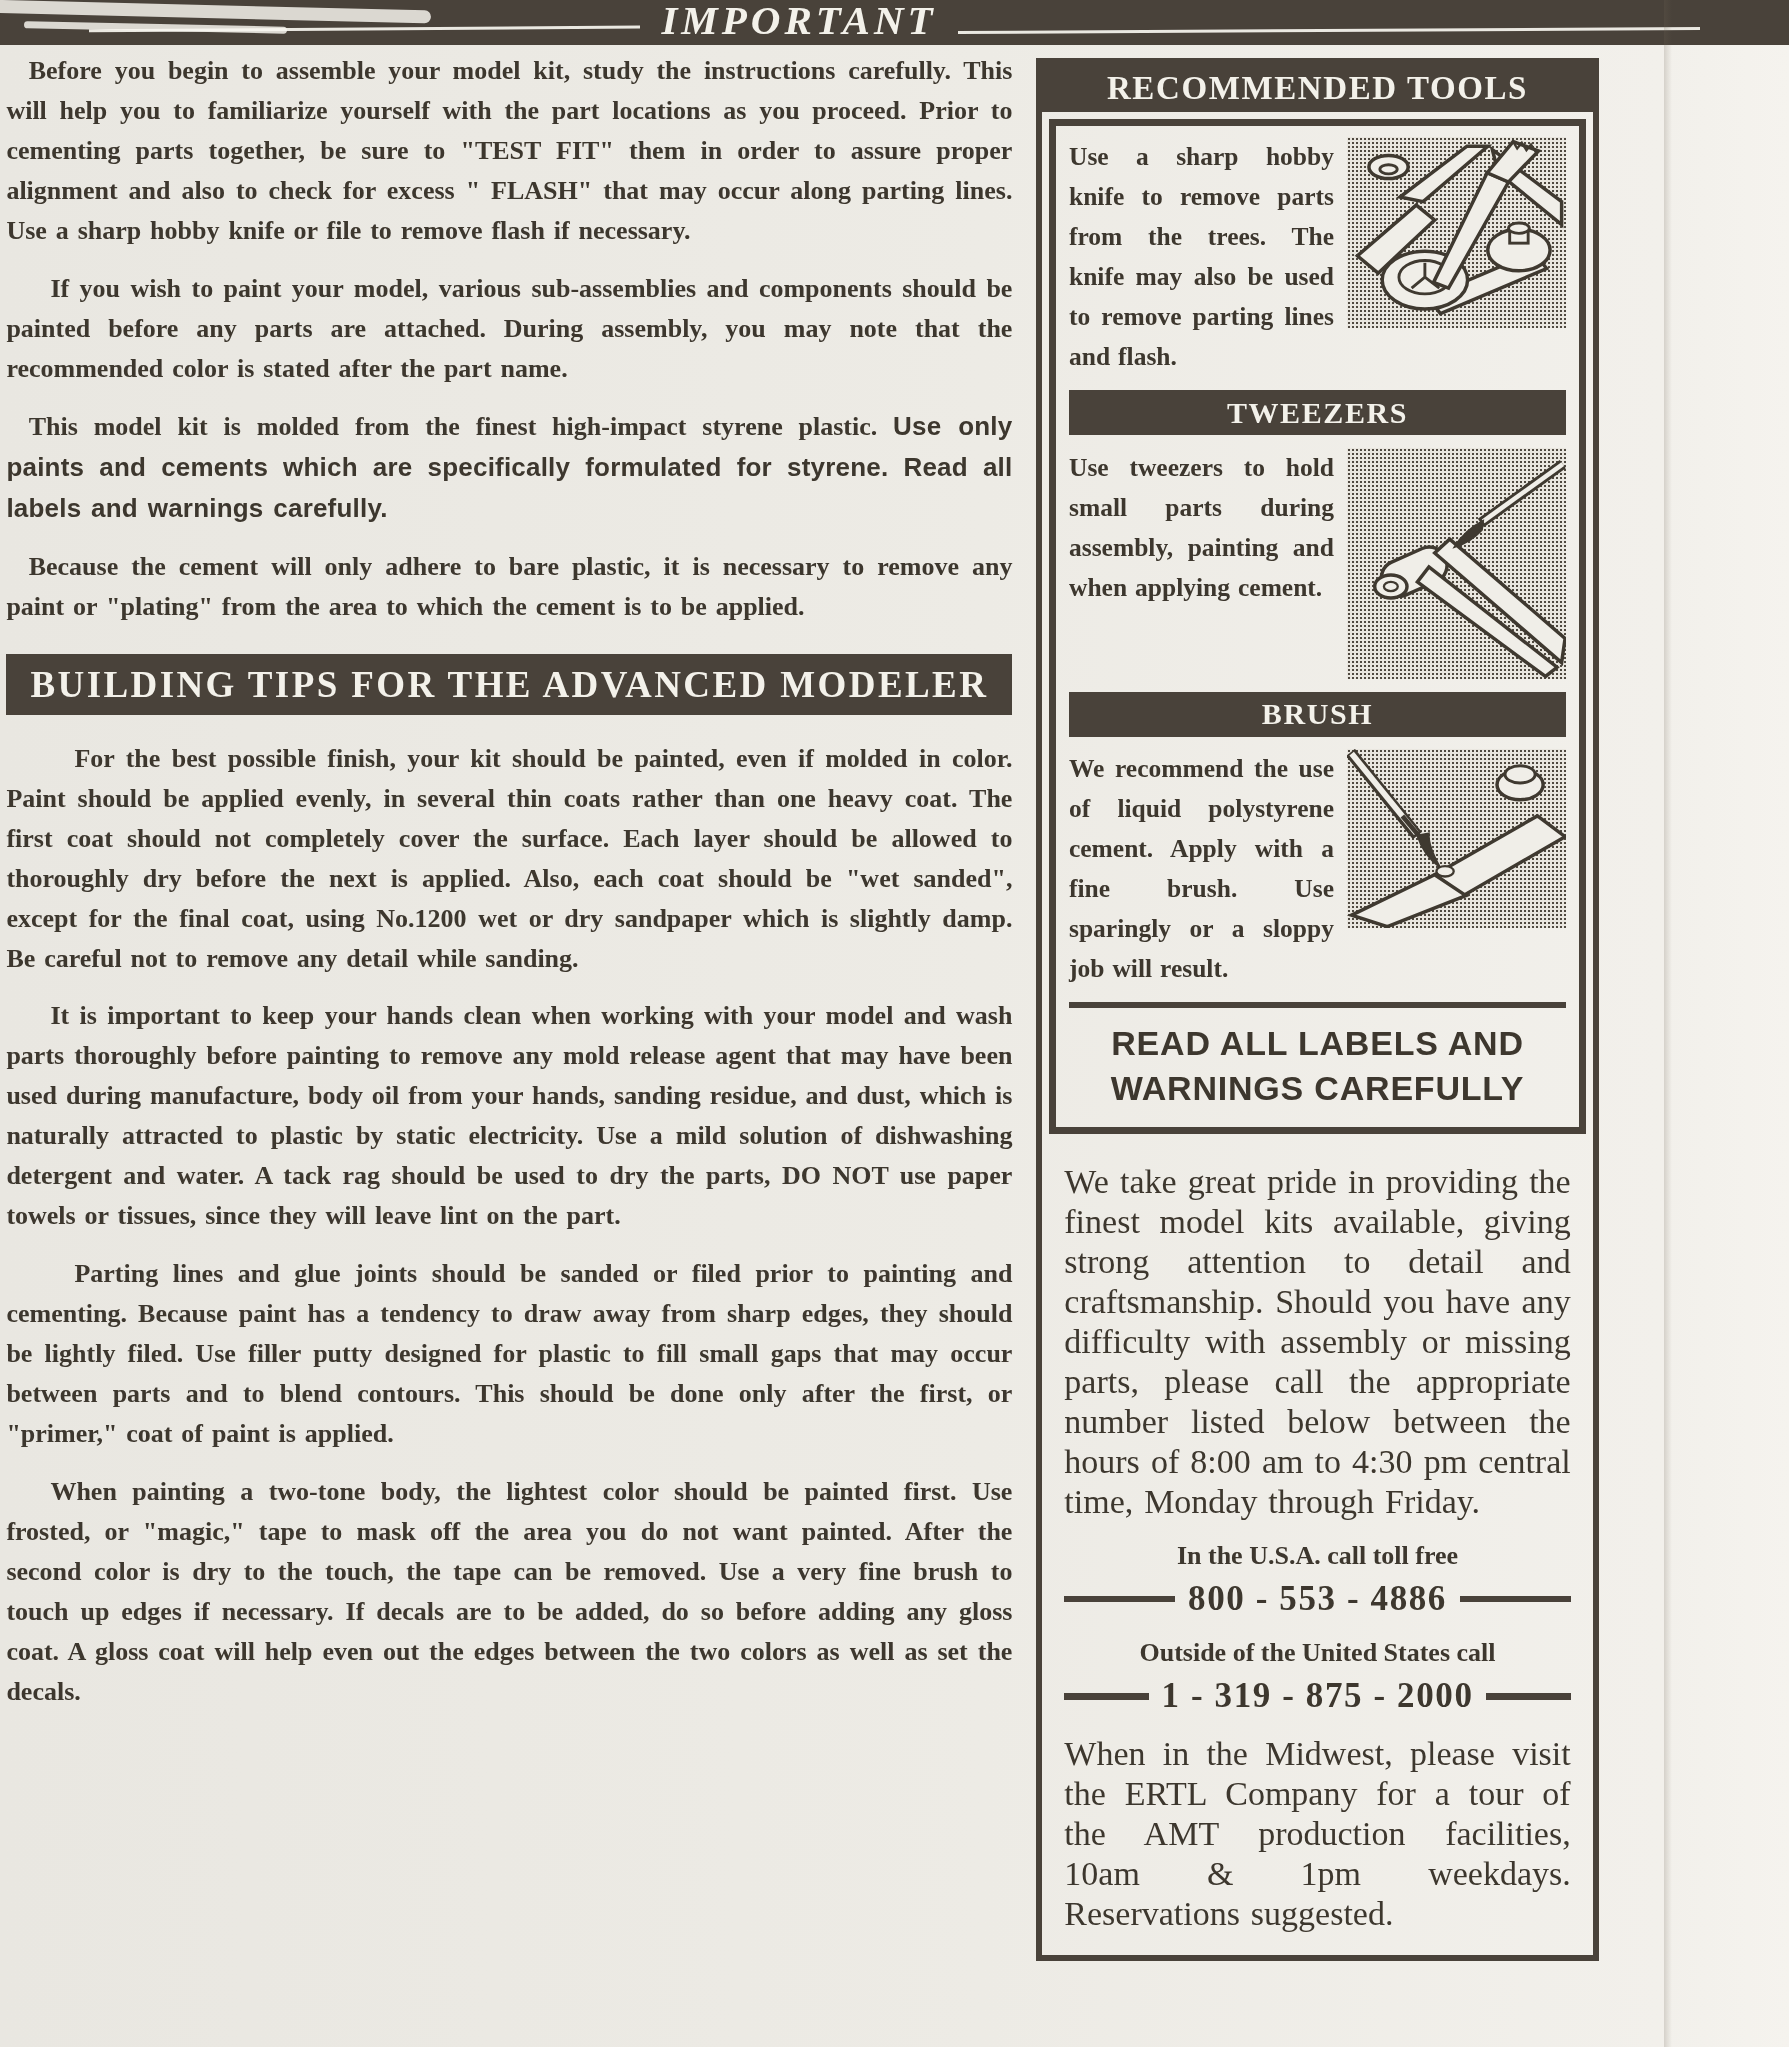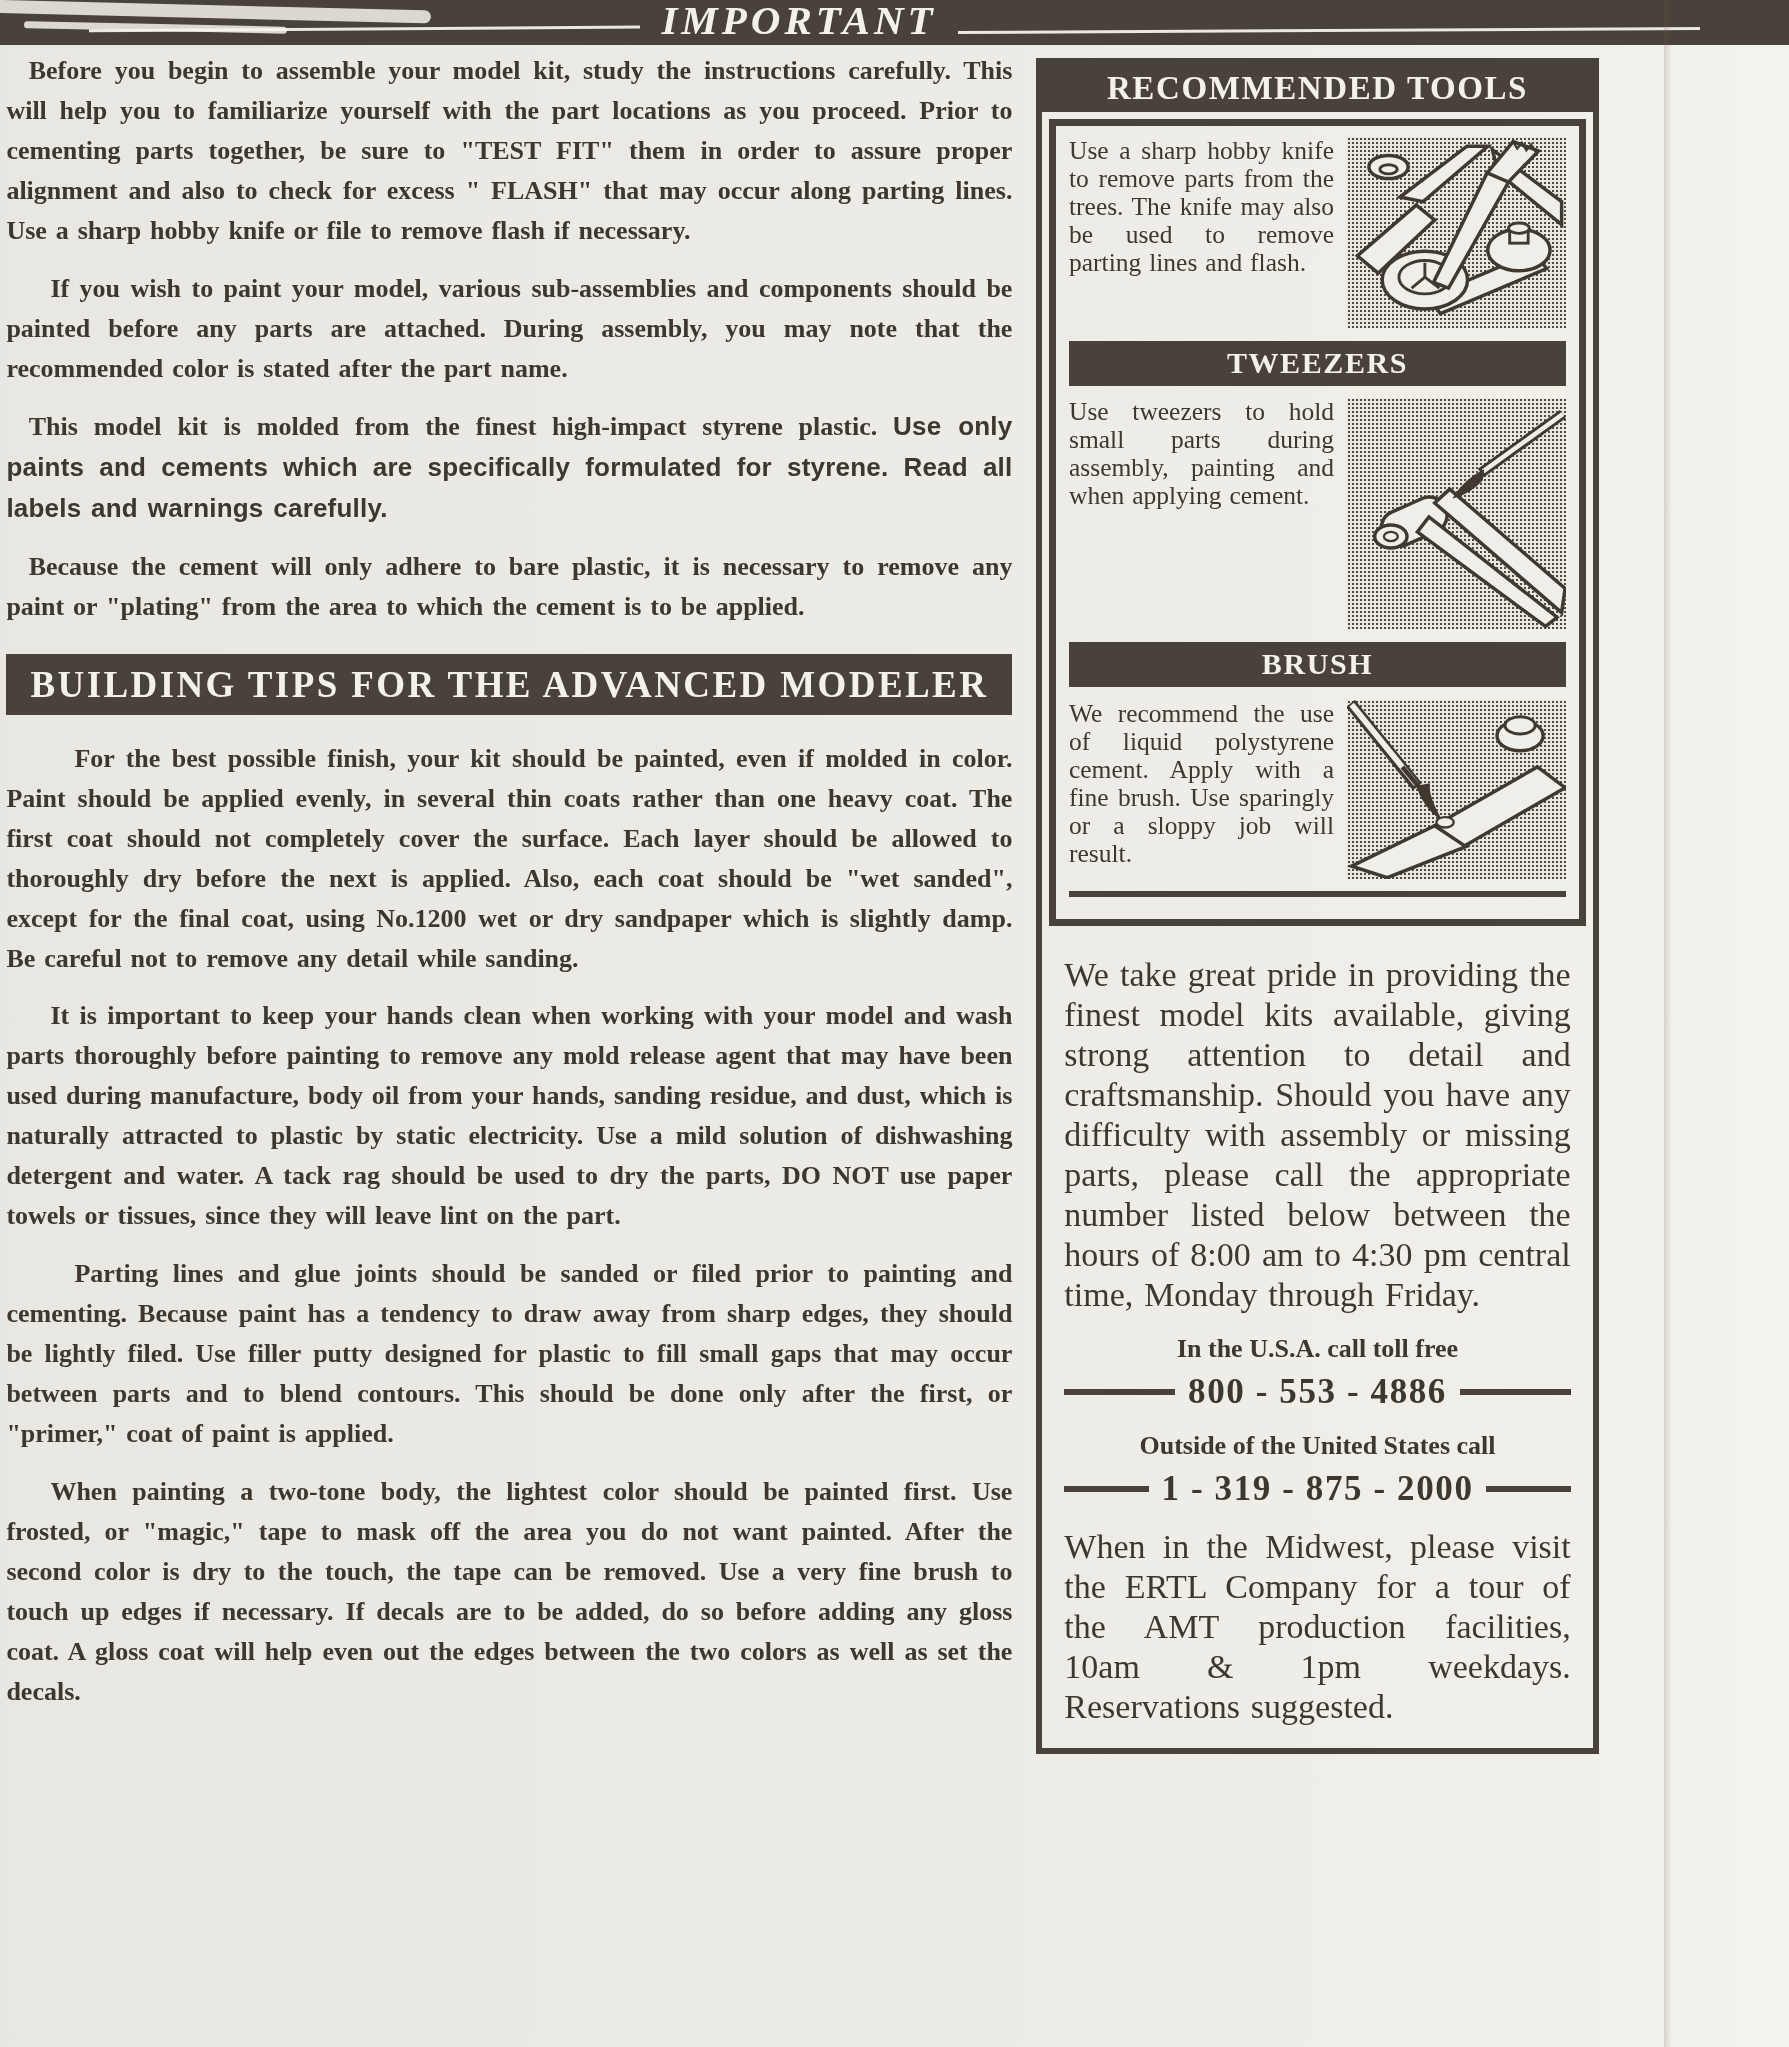--- a/index.html
+++ b/index.html
@@ -85,21 +85,21 @@
   }
   .tool-bar{
     height:45px;background:var(--ink);color:var(--white);
     display:flex;align-items:center;justify-content:center;
     font-size:30px;font-weight:bold;letter-spacing:1.6px;
     margin-bottom:12.8px;
   }
   .tool-row{display:flex;gap:12.8px;align-items:flex-start;margin-bottom:12.8px;}
   .tool-text{
     width:265px;flex:0 0 auto;
-    font-size:25.5px;font-weight:normal;line-height:28px;text-align:justify;word-spacing:1.6px;
+    font-size:25.5px;font-weight:bold;line-height:40px;text-align:justify;word-spacing:1.6px;
   }
   .tool-art{
     flex:1;
     background-color:#e9e6df;
     background-image:radial-gradient(rgba(62,55,46,.9) 1px, transparent 1.2px);
     background-size:4px 4px;
   }
   .tool-art svg{display:block;width:100%;height:auto;}
   .warn-rule{height:5.6px;background:var(--ink);margin:3.2px 0 12.8px 0;}
   .warning{
@@ -218,20 +218,21 @@
               <line x1="8" y1="8" x2="120" y2="146" stroke="#f0eee8" stroke-width="10"></line>
               <line x1="96" y1="116" x2="126" y2="152" stroke-width="8"></line>
               <path d="M122 150 Q132 184 162 206 Q140 168 142 146 Z" fill="#3f3930" stroke-width="3"></path>
               <ellipse cx="170" cy="212" rx="15" ry="9" stroke-width="4"></ellipse>
             </g>
           </svg>
         </div>
       </div>
 
       <div class="warn-rule"></div>
+      <div class="warning">READ ALL LABELS AND WARNINGS CAREFULLY</div>
     </div>
 
     <div class="support">
       <p>We take great pride in providing the finest model kits available, giving strong attention to detail and craftsmanship. Should you have any difficulty with assembly or missing parts, please call the appropriate number listed below between the hours of 8:00 am to 4:30 pm central time, Monday through Friday.</p>
 
       <div class="phone-label">In the U.S.A.  call toll free</div>
       <div class="phone-row">
         <span class="rule"></span>
         <span class="phone-number">800 - 553 - 4886</span>
         <span class="rule"></span>

